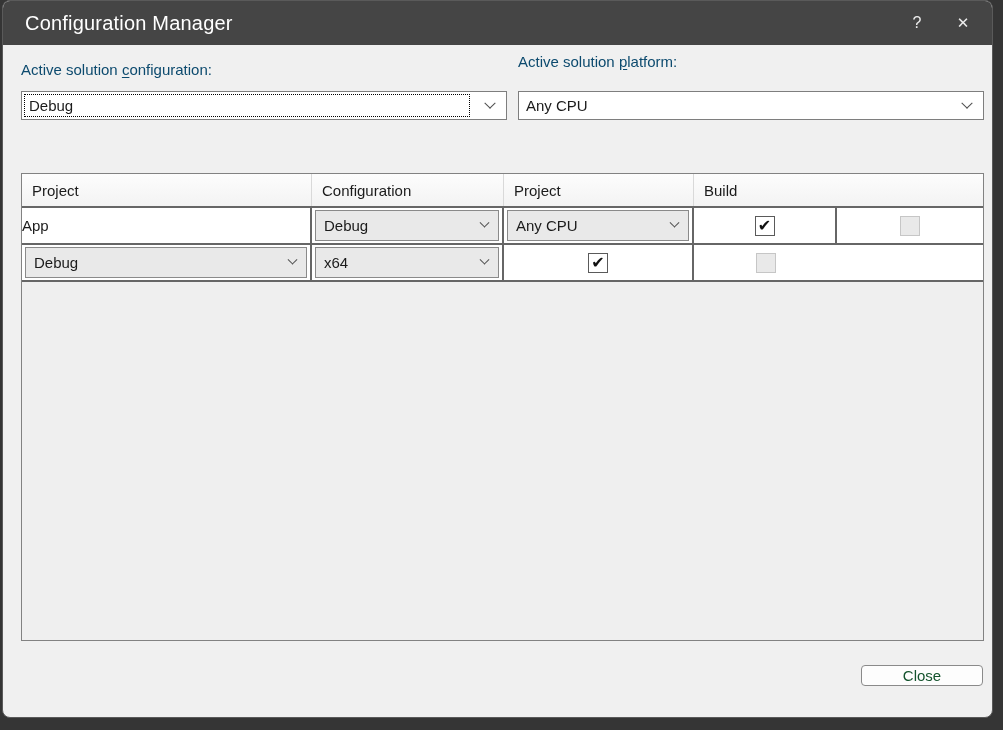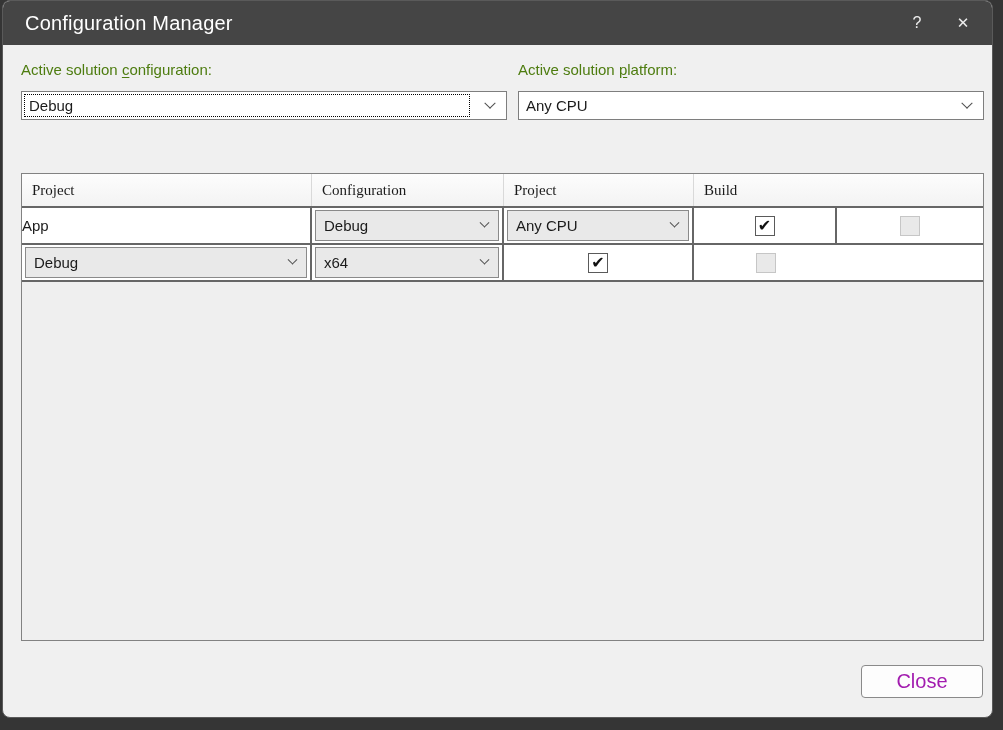--- a/index.html
+++ b/index.html
@@ -30,25 +30,25 @@
   }
   .cap-btn {
     width: 46px; height: 44px;
     display: flex; align-items: center; justify-content: center;
     color: #ededed; font-size: 16px;
     cursor: default;
   }
   .cap-btn.close { margin-right: 6px; font-size: 15px; }
   
   .lbl {
-    position: absolute; font-size: 15px; color: #4d7c0f; white-space: nowrap;
+    position: absolute; font-size: 15px; color: #0c4a6e; white-space: nowrap;
   }
   .lbl .mn { text-decoration: underline; text-underline-offset: 2px; }
   #lbl-config { left: 18px; top: 60px; }
-  #lbl-platform { left: 515px; top: 60px; }
+  #lbl-platform { left: 515px; top: 52px; }
   #lbl-contexts { left: 18px; top: 144px; }
   
   .combo {
     position: absolute; height: 29px;
     background: #ffffff;
     border: 1px solid #7e7e7e;
     display: flex; align-items: center;
     font-size: 15px; color: #1b1b1b;
   }
   #combo-config { left: 18px; top: 90px; width: 486px; }
@@ -81,21 +81,21 @@
   }
   .grid-row.header {
     height: 34px;
     background: linear-gradient(#fdfdfd, #f3f3f3);
     border-bottom: 2px solid #666666;
   }
   .grid-row.header .cell {
     border-right: 1px solid #d9d9d9;
     display: flex; align-items: center;
     padding-left: 10px;
-    font-size: 15px; color: #1b1b1b; font-family: Liberation Serif, serif;
+    font-size: 15px; color: #1b1b1b;
   }
   .grid-row.header .cell:last-child { border-right: none; }
   .grid-row.body {
     height: 37px;
     background: #ffffff;
     border-bottom: 2px solid #666666;
   }
   .grid-row.body .cell {
     border-right: 2px solid #666666;
     display: flex; align-items: center;
@@ -129,26 +129,26 @@
     line-height: 1;
   }
   .checkbox.disabled {
     background: #e9e9e9;
     border: 1px solid #c6c6c6;
     color: transparent;
   }
   .grid-empty { height: 355px; background: #efefef; }
   
   .close-btn {
-    position: absolute; left: 858px; top: 664px; width: 122px; height: 33px;
+    position: absolute; left: 858px; top: 664px; width: 122px; height: 21px;
     background: #fdfdfd;
     border: 1px solid #8a8a8a;
     border-radius: 4px;
     display: flex; align-items: center; justify-content: center;
-    font-size: 20px; color: #a21caf;
+    font-size: 15px; color: #14532d;
     cursor: default;
   }
 </style>
 </head>
 <body>
 
 <div class="dialog">
 
   <div class="titlebar">
     <div class="title">Configuration Manager</div>

